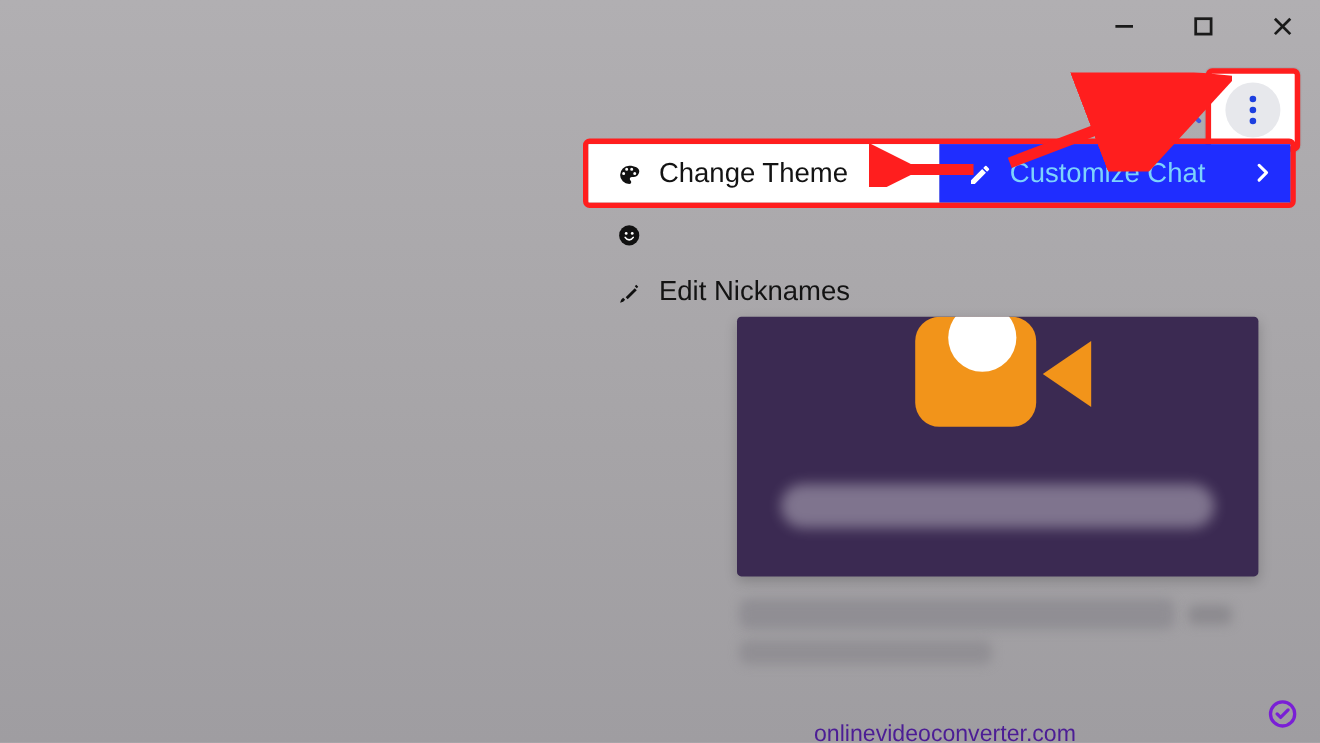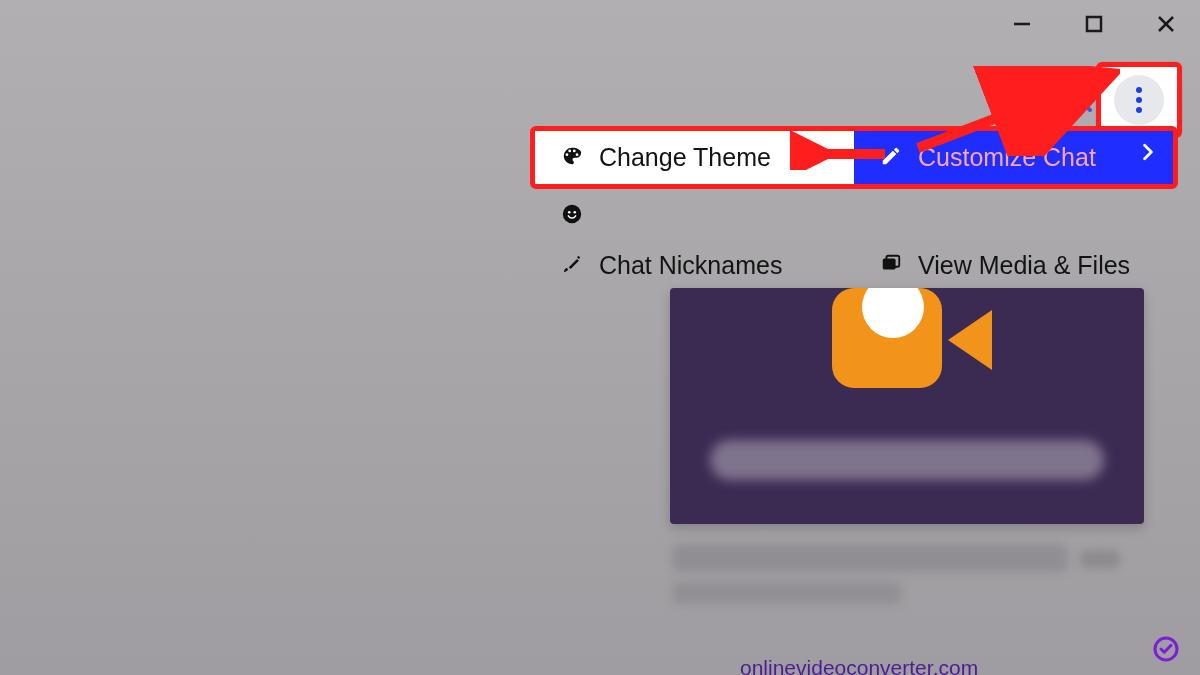--- a/index.html
+++ b/index.html
@@ -12,26 +12,26 @@
   
   .more-btn-wrap{position:absolute;top:62px;right:18px;width:76px;height:66px;border:5px solid #ff1e1e;border-radius:6px;background:#fff;box-shadow:0 0 0 1px rgba(0,0,0,0.05);display:flex;align-items:center;justify-content:center}
   .more-btn{width:50px;height:50px;border-radius:50%;background:#e7e8ec;display:flex;align-items:center;justify-content:center}
   .more-btn .dot{width:6px;height:6px;border-radius:50%;background:#1d3fe0;margin:2px 0}
   .more-btn-col{display:flex;flex-direction:column;align-items:center}
   
   .search-ico{position:absolute;top:74px;right:106px;color:#2d49e6;filter:blur(0.6px);opacity:.85}
   
   .menu{position:absolute;top:126px;left:530px;width:648px;background:transparent}
   .menu-row{display:flex}
-  .menu-cell{flex:1;display:flex;align-items:flex-start;gap:14px;padding:12px 24px;font-size:25px;color:#131313;background:#fff}
+  .menu-cell{flex:1;display:flex;align-items:flex-end;gap:14px;padding:12px 24px;font-size:25px;color:#131313;background:#fff}
   .menu-cell .ic{width:26px;height:26px;display:flex;align-items:center;justify-content:center;color:#1a1a1a;font-size:22px}
   
   .row1{border:5px solid #ff1e1e;border-radius:6px}
   .row1 .left{background:#fff}
-  .row1 .right{background:#1f2dff;color:#fca5a5;position:relative}
+  .row1 .right{background:#1f2dff;color:#7dd3fc;position:relative}
   .row1 .right .ic{color:#fff}
   .row1 .right .chev{position:absolute;right:18px;color:#fff;font-size:20px}
   .row2,.row3{margin-left:5px;margin-right:5px}
   .row2 .menu-cell,.row3 .menu-cell{background:transparent}
   
   .preview{position:absolute;top:288px;left:670px;width:474px;height:236px;background:#3b2a52;border-radius:4px;overflow:hidden;box-shadow:0 4px 12px rgba(0,0,0,.2)}
   .preview .cam{position:absolute;top:-30px;left:50%;transform:translateX(-50%);width:170px;height:150px}
   .preview .cam .body{position:absolute;left:10px;top:30px;width:110px;height:100px;background:#f2941a;border-radius:22px}
   .preview .cam .lens{position:absolute;left:40px;top:18px;width:62px;height:62px;border-radius:50%;background:#fff}
   .preview .cam .tri{position:absolute;right:0;top:52px;width:0;height:0;border-top:30px solid transparent;border-bottom:30px solid transparent;border-right:44px solid #f2941a}
@@ -134,30 +134,21 @@
       </span>
     </div>
   </div>
   <div class="menu-row row3">
     <div class="menu-cell">
       <span class="ic">
         <svg width="22" height="22" viewBox="0 0 24 24">
             <path fill="#111" d="M3 21l3-1 2-2-2-2-2 2-1 3zm5.5-5.5l9-9 2 2-9 9-2-2zM19 3l2 2-1.5 1.5-2-2L19 3z"></path>
           </svg>
       </span>
-      <span>Chat Nicknames</span>
-    </div>
-    <div class="menu-cell">
-      <span class="ic">
-        <svg width="22" height="22" viewBox="0 0 24 24">
-            <rect x="3" y="6" width="14" height="12" rx="2" fill="#111"></rect>
-            <rect x="7" y="3" width="14" height="12" rx="2" fill="none" stroke="#111" stroke-width="2"></rect>
-          </svg>
-      </span>
-      <span>View Media &amp; Files</span>
+      <span>Edit Nicknames</span>
     </div>
   </div>
 </div>
 
 <div class="blur1"></div>
 <div class="blur1b"></div>
 <div class="blur2"></div>
 
 <div class="url">onlinevideoconverter.com</div>
 

